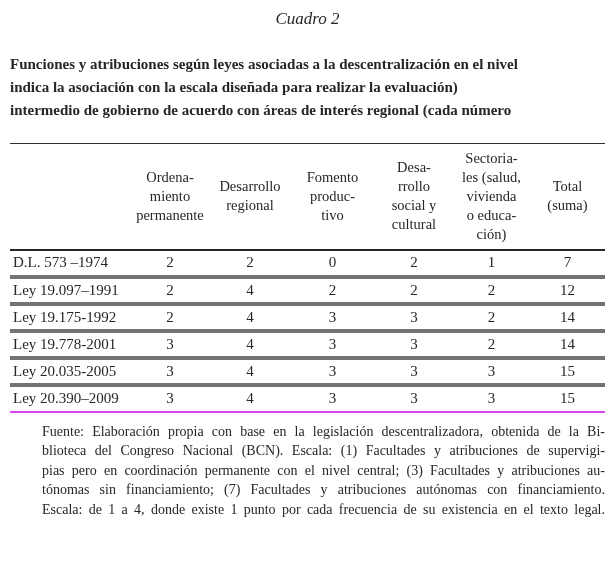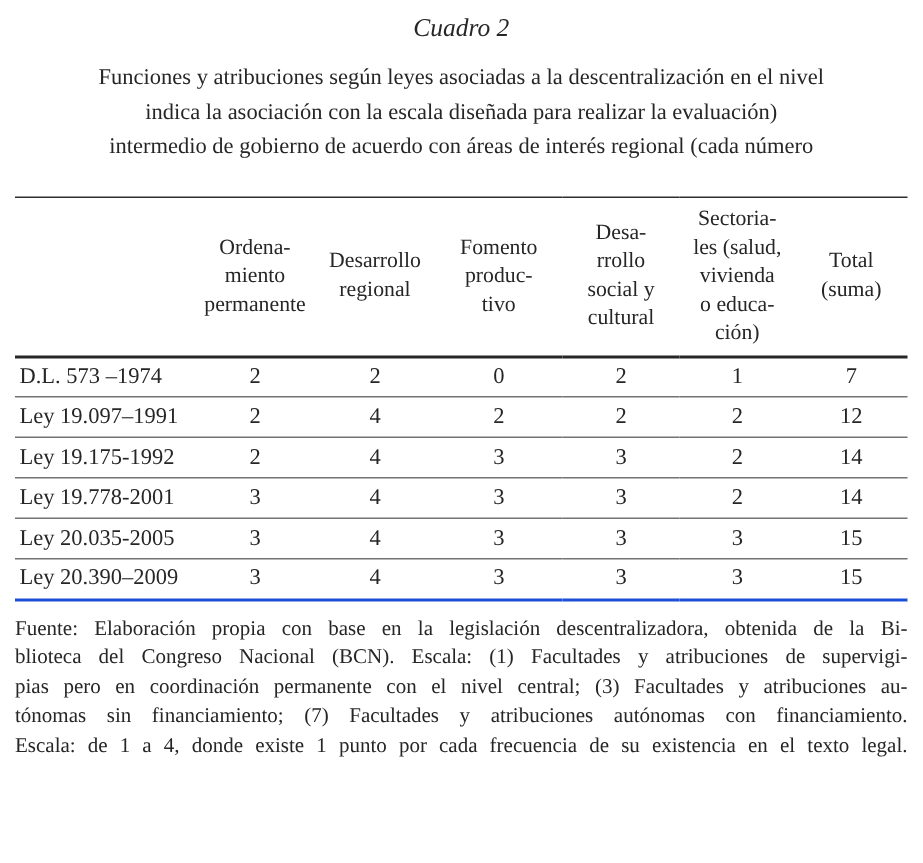--- a/index.html
+++ b/index.html
@@ -14,25 +14,25 @@
   .page { padding: 9px 10px 0 10px; }
 
   .caption {
     text-align: center;
     font-size: 17px;
     line-height: 20px;
     font-style: italic;
   }
 
   .subtitle {
-    margin-top: 12px;
-    font-weight: normal;
+    margin-top: 24px;
+    font-weight: bold;
     font-size: 15px;
     line-height: 23px;
-    text-align: center;
+    text-align: left;
   }
 
   table.laws {
     margin-top: 21px;
     width: 595px;
     table-layout: fixed;
     border-collapse: collapse;
     border-top: 1.5px solid #2e2e2e;
   }
   table.laws thead tr {
@@ -43,40 +43,41 @@
     font-weight: normal;
     font-size: 14.5px;
     line-height: 19px;
     text-align: center;
     vertical-align: middle;
     white-space: pre-line;
     padding: 0;
   }
   table.laws tbody tr {
     height: 27px;
-    border-bottom: 1px solid #737373;
+    border-bottom: 4px solid #737373;
   }
   table.laws tbody tr:last-child {
-    border-bottom: 2px solid #1d4ed8;
+    border-bottom: 2px solid #d946ef;
   }
   table.laws td {
     font-size: 15px;
     text-align: center;
     vertical-align: middle;
     padding: 0;
   }
   table.laws td.lbl {
     text-align: left;
     padding-left: 3px;
   }
 
   .footnote {
     margin-top: 9px;
     font-size: 14px;
     line-height: 19.5px;
+    margin-left: 32px;
   }
   .footnote .fl {
     text-align: justify;
     text-align-last: justify;
   }
 </style>
 </head>
 <body>
 
 <div class="page">

